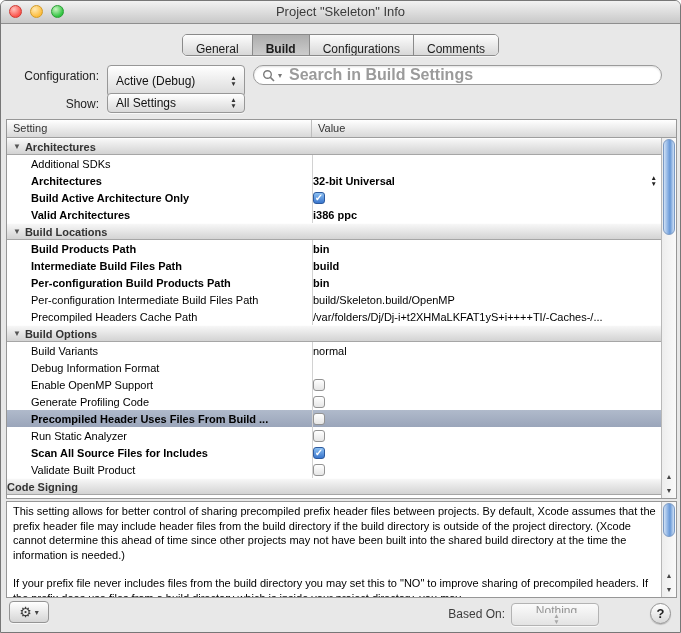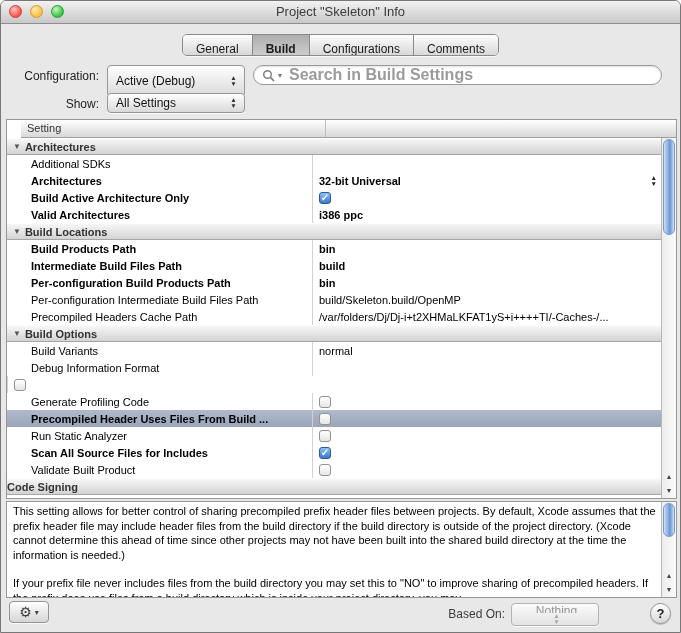--- a/index.html
+++ b/index.html
@@ -29,32 +29,32 @@
   .arrows{display:flex;flex-direction:column;align-items:center;justify-content:center;font-size:6.5px;line-height:6px;color:#333;width:11px;}
   .popup.disabled{color:#949494;background:linear-gradient(#fbfbfb,#e3e3e3);border-color:#b3b3b3;}
   .popup.disabled .arrows{color:#a8a8a8;}
   .search{position:absolute;border:1px solid #9b9b9b;border-radius:11px;background:#fff;display:flex;align-items:center;padding:0 8px;gap:3px;box-sizing:border-box;box-shadow:inset 0 1px 2px rgba(0,0,0,.12);}
   .search input{border:none;outline:none;background:transparent;flex:1;font-size:16px;font-family:"Liberation Sans",sans-serif;color:#000000;font-weight:bold;}
   .search input::placeholder{color:#9b9b9b;}
   .mchev{font-size:8px;color:#777;margin-right:2px;}
 
   
   .table{position:absolute;left:5px;top:118px;width:671px;height:380px;border:1px solid #979797;background:#fff;box-sizing:border-box;}
-  .thead{position:absolute;top:0;left:14px;right:0;height:18px;background:linear-gradient(#ffffff,#d8d8d8);border-bottom:1px solid #9e9e9e;display:flex;font-size:11px;color:#333;box-sizing:border-box;flex-direction:column;}
+  .thead{position:absolute;top:0;left:0;right:0;height:18px;background:linear-gradient(#ffffff,#d8d8d8);border-bottom:1px solid #9e9e9e;display:flex;font-size:11px;color:#333;box-sizing:border-box;}
   .th{line-height:17px;}
   .th-setting{width:305px;padding-left:6px;border-right:1px solid #bdbdbd;box-sizing:border-box;}
   .th-value{flex:1;padding-left:6px;}
   .tbody{position:absolute;top:18px;left:0;right:15px;bottom:0;overflow:hidden;}
   .row{height:17px;display:flex;align-items:center;font-size:11px;color:#000;}
   .row.bold{font-weight:bold;}
   .row.selected{background:linear-gradient(#b0bacb,#9aa5ba);}
   .row.section{background:linear-gradient(#f7f7f7,#d3d3d3);border-top:1px solid #fdfdfd;border-bottom:1px solid #a6a6a6;font-weight:bold;color:#333;box-sizing:border-box;}
   .row.section .tri{font-size:8px;color:#555;margin:0 4px 0 6px;}
   .cell-setting{width:305px;padding-left:24px;box-sizing:border-box;white-space:nowrap;overflow:hidden;text-overflow:ellipsis;}
-  .cell-value{flex:1;height:100%;display:flex;align-items:center;border-left:1px solid #d2d2d2;padding-left:6px;box-sizing:border-box;overflow:hidden;}
+  .cell-value{flex:1;height:100%;display:flex;align-items:center;border-left:1px solid #d2d2d2;box-sizing:border-box;overflow:hidden;}
   .vtext{white-space:nowrap;overflow:hidden;text-overflow:ellipsis;}
   .stepper{margin-left:auto;margin-right:4px;display:flex;flex-direction:column;align-items:center;font-size:6.5px;line-height:6px;color:#222;}
   .cb{width:12px;height:12px;border:1px solid #939393;border-radius:3px;background:linear-gradient(#ffffff,#e6e6e6);box-sizing:border-box;display:flex;align-items:center;justify-content:center;}
   .cb.checked{background:linear-gradient(#8cc0f2,#3a76cd);border-color:#2d5a9e;}
   .cb .ck{color:#fff;font-size:10px;font-weight:bold;line-height:10px;}
 
   
   .vscroll{position:absolute;top:18px;right:0;width:15px;bottom:0;background:linear-gradient(to right,#ededed,#fafafa);border-left:1px solid #b8b8b8;box-sizing:border-box;}
   .vthumb{position:absolute;left:1px;width:12px;border-radius:7px;background:linear-gradient(to right,#cfe0f5,#7fa9e0 45%,#6697d6 60%,#cfe0f5);border:1px solid #7b9ac4;box-sizing:border-box;}
   .scroll-arrows{position:absolute;bottom:0;left:0;right:0;height:28px;display:flex;flex-direction:column;}
@@ -206,20 +206,21 @@
             <span class="vtext">normal</span>
           </div>
         </div>
         <div class="row">
           <div class="cell-setting">Debug Information Format</div>
           <div class="cell-value">
             <span class="vtext"></span>
           </div>
         </div>
         <div class="row">
+          <div class="cell-setting">Enable OpenMP Support</div>
           <div class="cell-value">
             <span class="cb"></span>
           </div>
         </div>
         <div class="row">
           <div class="cell-setting">Generate Profiling Code</div>
           <div class="cell-value">
             <span class="cb"></span>
           </div>
         </div>

